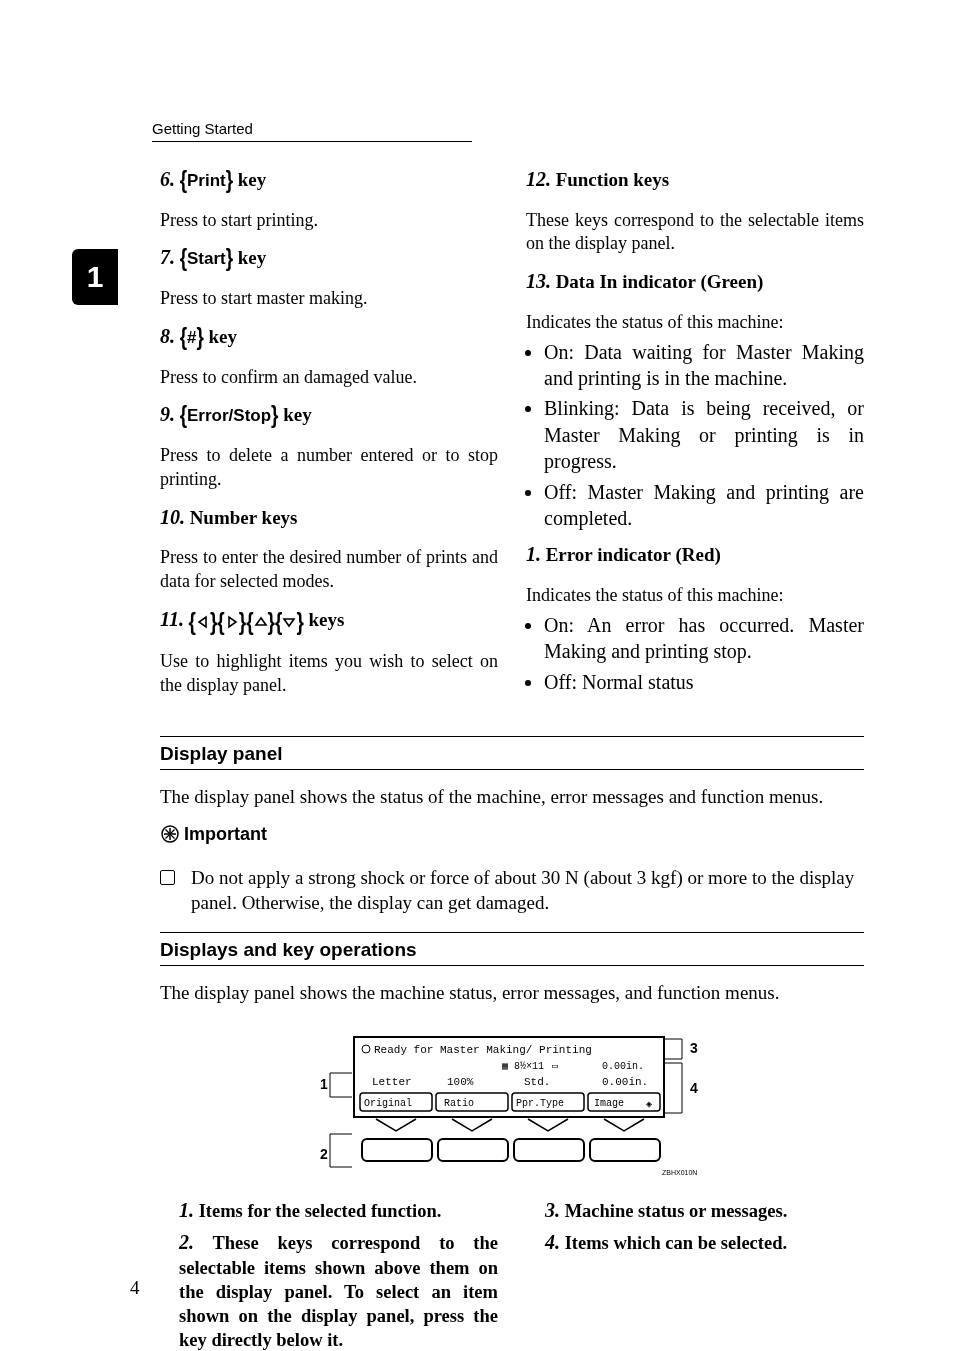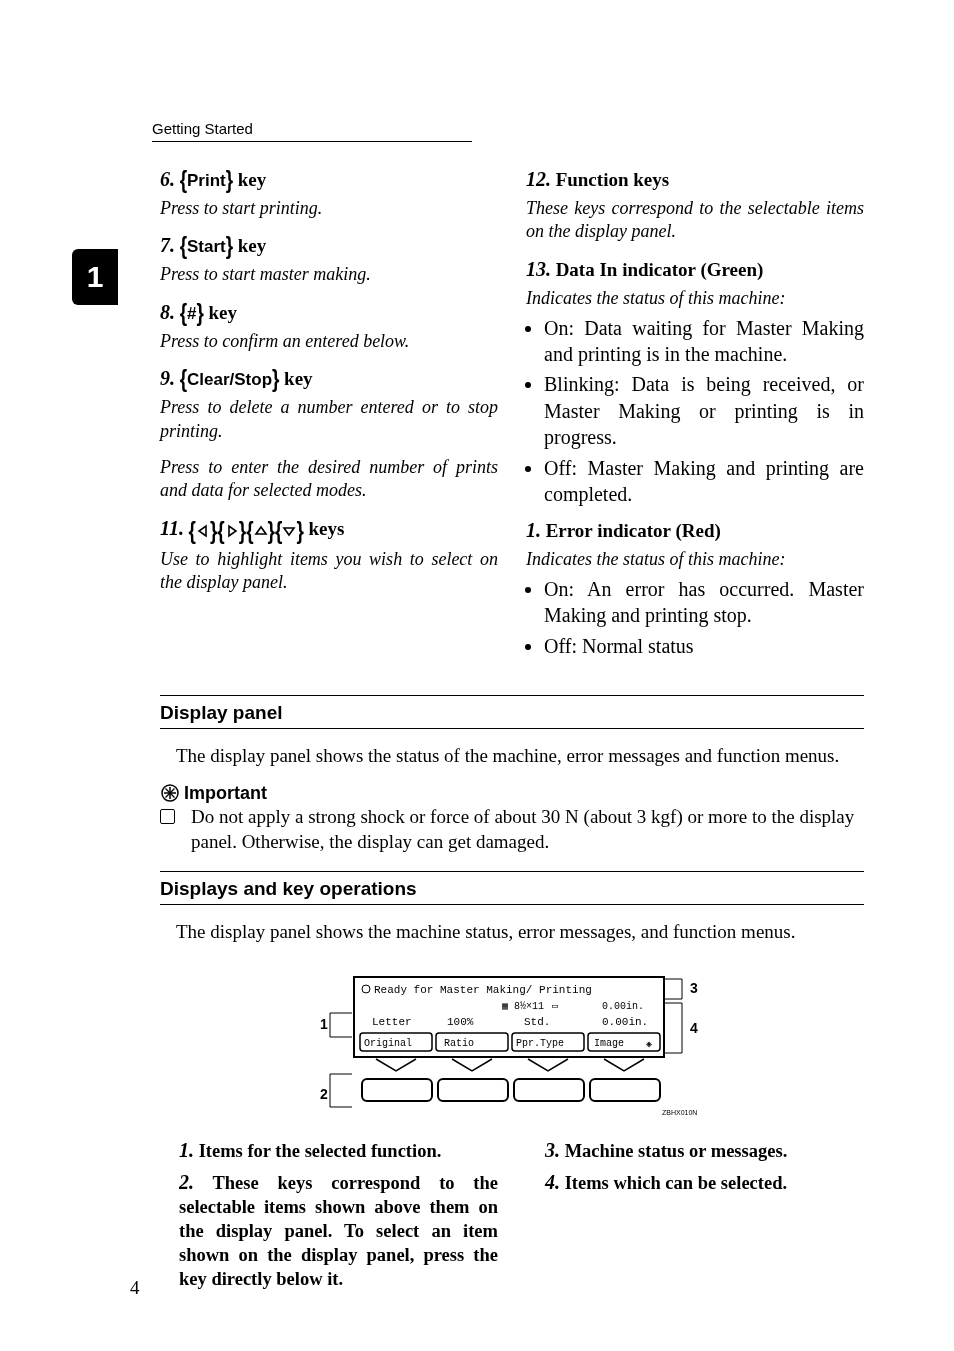--- a/index.html
+++ b/index.html
@@ -79,23 +79,22 @@
     top: 1px;
   }
   .item-head .plain {
     font-family: Georgia, 'Times New Roman', serif;
     font-weight: bold;
     font-size: 19px;
   }
   .item-body {
     font-size: 18px;
     line-height: 1.32;
-    margin: 4px 0 12px 0;
+    margin: 16px 0 12px 0;
     text-align: justify;
-    font-style: italic;
   }
   ul.bullets {
     margin: 0 0 10px 0;
     padding-left: 18px;
     font-size: 20px;
     line-height: 1.32;
   }
   ul.bullets li {
     margin-bottom: 4px;
     text-align: justify;
@@ -104,27 +103,27 @@
   .hrule-bot { border-bottom: 1.5px solid #000; margin: 4px 0 14px 0; }
   .section-title {
     font-family: Arial, Helvetica, sans-serif;
     font-weight: bold;
     font-size: 19px;
     margin: 0;
   }
   .body-p {
     font-size: 19px;
     line-height: 1.35;
-    margin: 0 0 14px 16px;
+    margin: 0 0 14px 0;
   }
   .important-row {
     display: flex;
     align-items: center;
     gap: 4px;
-    margin-bottom: 0;
+    margin-bottom: 20px;
   }
   .important-icon {
     width: 20px;
     height: 20px;
     display: inline-flex;
     align-items: center;
     justify-content: center;
   }
   .important-label {
     font-family: Arial, Helvetica, sans-serif;
@@ -212,29 +211,33 @@
         <span class="lbrack">{</span><span class="btn">Start</span><span class="rbrack">}</span>
         <span class="plain">key</span>
       </p>
       <p class="item-body">Press to start master making.</p>
 
       <p class="item-head">
         <span class="num">8.</span>
         <span class="lbrack">{</span><span class="btn">#</span><span class="rbrack">}</span>
         <span class="plain">key</span>
       </p>
-      <p class="item-body">Press to confirm an entered below.</p>
+      <p class="item-body">Press to confirm an damaged value.</p>
 
       <p class="item-head">
         <span class="num">9.</span>
-        <span class="lbrack">{</span><span class="btn">Clear/Stop</span><span class="rbrack">}</span>
+        <span class="lbrack">{</span><span class="btn">Error/Stop</span><span class="rbrack">}</span>
         <span class="plain">key</span>
       </p>
       <p class="item-body">Press to delete a number entered or to stop printing.</p>
 
+      <p class="item-head">
+        <span class="num">10.</span>
+        <span class="plain">Number keys</span>
+      </p>
       <p class="item-body">Press to enter the desired number of prints and data for selected modes.</p>
 
       <p class="item-head">
         <span class="num">11.</span>
         <span class="akey">
             <span class="lbrack">{</span>
             <svg width="14" height="14" viewBox="0 0 14 14">
               <polygon points="10,2 10,12 3,7" fill="none" stroke="#000" stroke-width="1.6"></polygon>
             </svg>
             <span class="rbrack">}</span>

